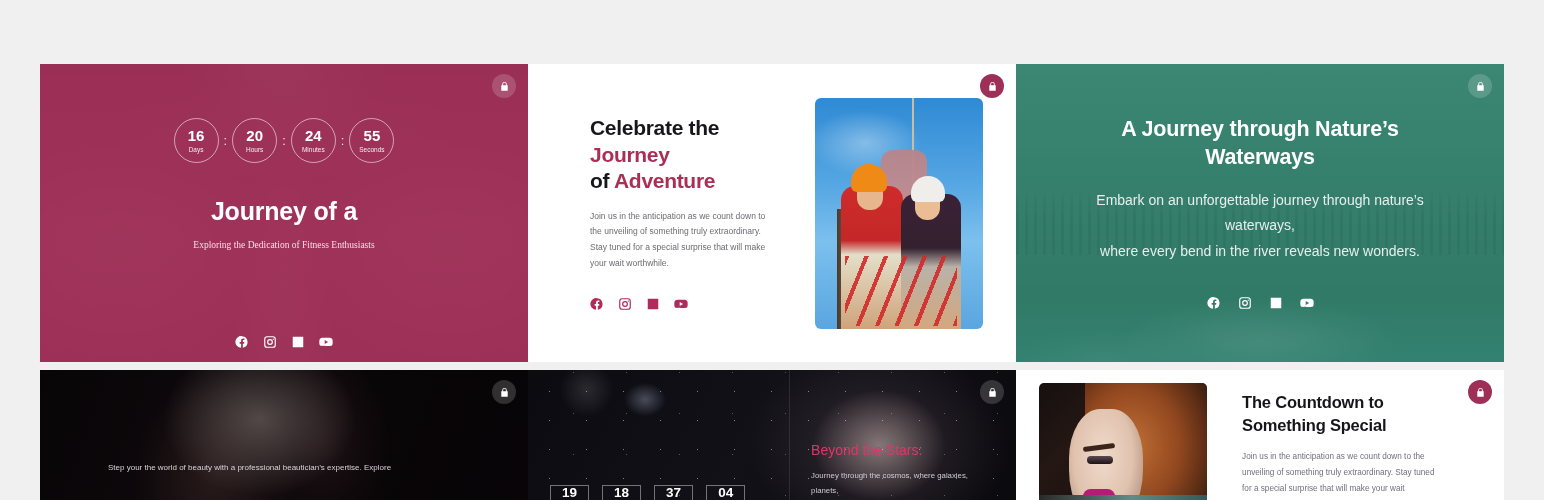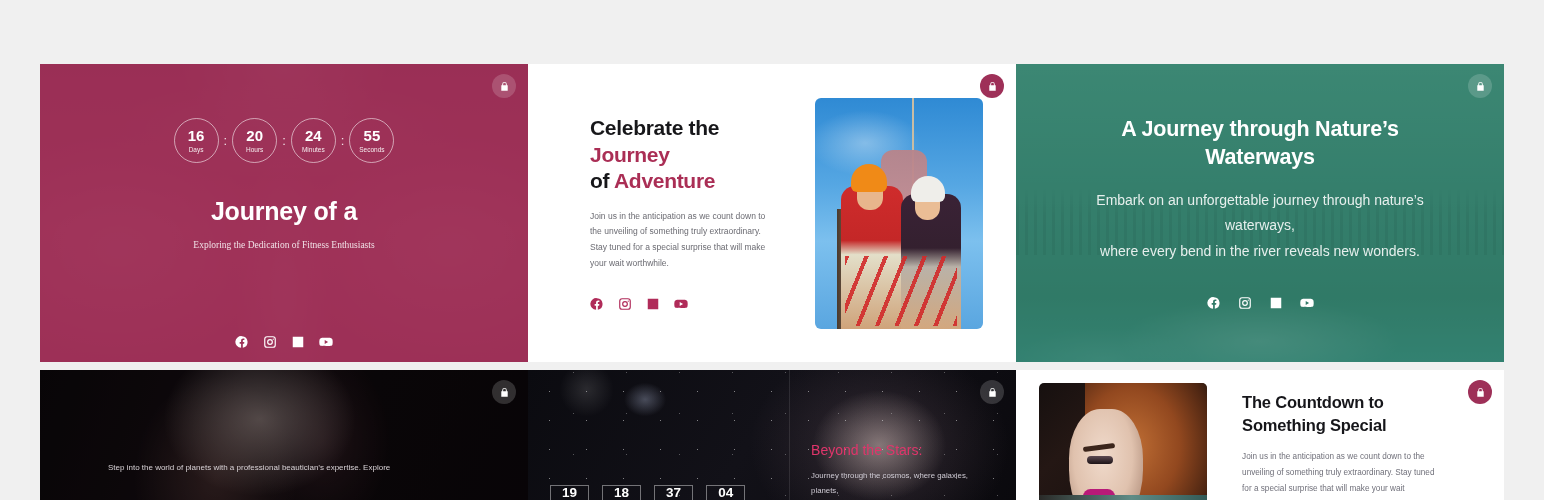--- a/index.html
+++ b/index.html
@@ -358,21 +358,21 @@
       <div class="overlay"></div>
 
       <div class="lock-badge on-dark">
         <svg viewBox="0 0 24 24">
           <path d="M17 9V7a5 5 0 0 0-10 0v2H5v12h14V9h-2zm-8-2a3 3 0 0 1 6 0v2H9V7z" fill="#ffffff"></path>
         </svg>
       </div>
 
       <div class="inner">
         <p class="beauty-body">
-          <span>Step into the world of planets with a professional beautician’s expertise. Explore</span><br>
+          <span>Step your the world of beauty with a professional beautician’s expertise. Explore</span><br>
           <br>
           
         </p>
       </div>
     </div>
 
     <div class="card card-universe">
       <div class="bgimg"></div>
       <div class="stars"></div>
       <div class="split"></div>

